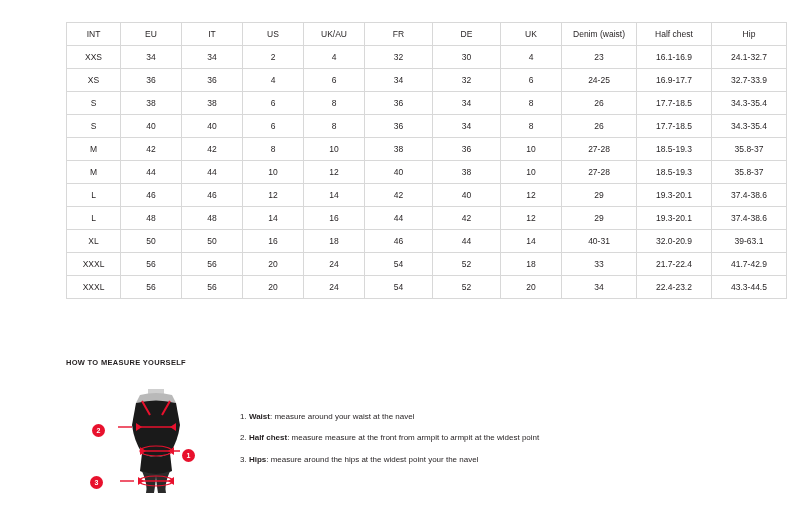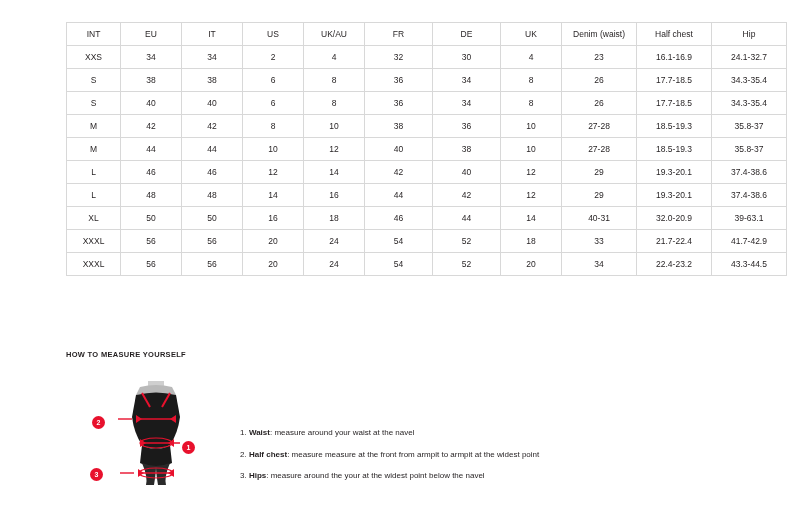--- a/index.html
+++ b/index.html
@@ -55,34 +55,34 @@
   col.c9 { width: 75px; }
   col.c10 { width: 75px; }
   td.left-cell, th.left-cell {
     text-align: left;
     padding-left: 6px;
   }
 
   .measure-section {
     position: absolute;
     left: 66px;
-    top: 350px;
+    top: 358px;
     width: 700px;
   }
   .measure-title {
     font-size: 7.5px;
     font-weight: bold;
     letter-spacing: 0.3px;
     color: #231f20;
     margin: 0 0 10px 0;
   }
   .measure-body {
     position: relative;
     display: flex;
-    align-items: flex-end;
+    align-items: center;
   }
   .figure-wrap {
     position: relative;
     width: 120px;
     height: 120px;
     margin-left: 30px;
     margin-top: 4px;
   }
   .instructions {
     margin-left: 24px;
@@ -160,20 +160,33 @@
         <td>2</td>
         <td>4</td>
         <td>32</td>
         <td>30</td>
         <td>4</td>
         <td class="left-cell">23</td>
         <td class="left-cell">16.1-16.9</td>
         <td class="left-cell">24.1-32.7</td>
       </tr>
       <tr>
+        <td>XS</td>
+        <td>36</td>
+        <td>36</td>
+        <td>4</td>
+        <td>6</td>
+        <td>34</td>
+        <td>32</td>
+        <td>6</td>
+        <td class="left-cell">24-25</td>
+        <td class="left-cell">16.9-17.7</td>
+        <td class="left-cell">32.7-33.9</td>
+      </tr>
+      <tr>
         <td>S</td>
         <td>38</td>
         <td>38</td>
         <td>6</td>
         <td>8</td>
         <td>36</td>
         <td>34</td>
         <td>8</td>
         <td class="left-cell">26</td>
         <td class="left-cell">17.7-18.5</td>
@@ -334,20 +347,20 @@
         <p>
           <span>1.</span>
           <b>Waist</b><span>: measure around your waist at the navel</span>
         </p>
         <p>
           <span>2.</span>
           <b>Half chest</b><span>: measure measure at the front from armpit to armpit at the widest point</span>
         </p>
         <p>
           <span>3.</span>
-          <b>Hips</b><span>: measure around the your at the widest point below the navel</span>
+          <b>Hips</b><span>: measure around the hips at the widest point your the navel</span>
         </p>
       </div>
 
     </div>
   </div>
 
 </div>
 
 </body></html>

